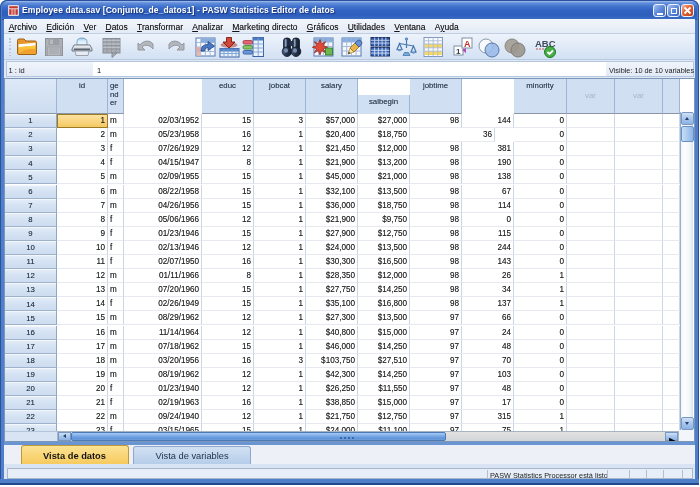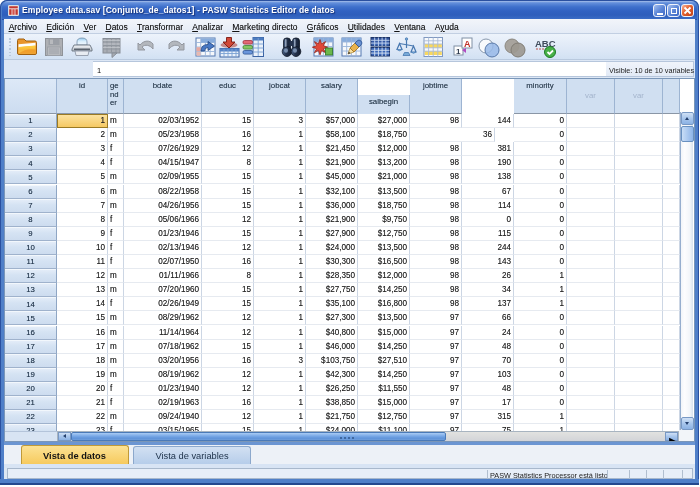--- a/index.html
+++ b/index.html
@@ -348,28 +348,28 @@
       <circle cx="15" cy="14" r="7" fill="#9c9890" fill-opacity="0.92" stroke="#807c74"></circle>
     </svg>
     <svg class="tbi" style="left:530px" width="25" height="22" viewBox="0 0 25 22">
       <text x="1" y="11" font-size="9.5" font-weight="bold" fill="#404c5c" font-family="Liberation Sans">ABC</text>
       <path d="M2 13 L20 13" stroke="#c05048" stroke-width="1" stroke-dasharray="2 1"></path>
       <circle cx="16" cy="16" r="5.5" fill="#48b048" stroke="#1c7c24"></circle>
       <path d="M13.5 16 L15.5 18 L19 14.5" stroke="#fff" stroke-width="1.8" fill="none"></path>
     </svg>
   </div>
 <div id="cellref">
+ <div id="crleft">1 : id</div>
  <div id="credit">1</div>
  <div id="crright">Visible: 10 de 10 variables</div>
 </div>
 <div id="grid">
 <div class="hc hc0" style="left:0px;width:52px;"></div>
 <div class="hc" style="left:52px;width:51px;">id</div>
 <div class="hc" style="left:103px;width:16px;text-align:left;padding-left:2px">ge<br>nd<br>er</div>
-<div class="hc" style="left:119px;width:78px;">bdate</div>
 <div class="hc" style="left:197px;width:52px;">educ</div>
 <div class="hc" style="left:301px;width:52px;">salary</div>
 <div class="hc" style="left:249px;width:52px;">jobcat</div>
 <div class="hc" style="left:353px;width:52px;margin-top:16px;">salbegin</div>
 <div class="hc" style="left:405px;width:52px;">jobtime</div>
 <div class="hc" style="left:509px;width:53px;">minority</div>
 <div class="hc hv" style="left:562px;width:48px;">var</div>
 <div class="hc hv" style="left:610px;width:48px;">var</div>
 <div class="hc" style="left:658px;width:17px;"></div>
 <div class="row" style="top:35.0px">
@@ -388,21 +388,21 @@
       <div class="dc" style="left:610px;width:48px"></div>
       <div class="dc" style="left:658px;width:17px"></div>
     </div>
 <div class="row" style="top:49.1px">
       <div class="rn" style="left:0px;width:52px">2</div>
       <div class="dc ar" style="left:52px;width:51px">2</div>
       <div class="dc al" style="left:103px;width:16px">m</div>
       <div class="dc ar" style="left:119px;width:78px">05/23/1958</div>
       <div class="dc ar" style="left:197px;width:52px">16</div>
       <div class="dc ar" style="left:249px;width:52px">1</div>
-      <div class="dc ar" style="left:301px;width:52px">$58,100</div>
+      <div class="dc ar" style="left:301px;width:52px">$20,400</div>
       <div class="dc ar" style="left:353px;width:52px">$18,750</div>
       <div class="dc ar" style="left:405px;width:52px">98</div>
       <div class="dc ar" style="left:438px;width:52px">36</div>
       <div class="dc ar" style="left:509px;width:53px">0</div>
       <div class="dc" style="left:562px;width:48px"></div>
       <div class="dc" style="left:610px;width:48px"></div>
       <div class="dc" style="left:658px;width:17px"></div>
     </div>
 <div class="row" style="top:63.2px">
       <div class="rn" style="left:0px;width:52px">3</div>

